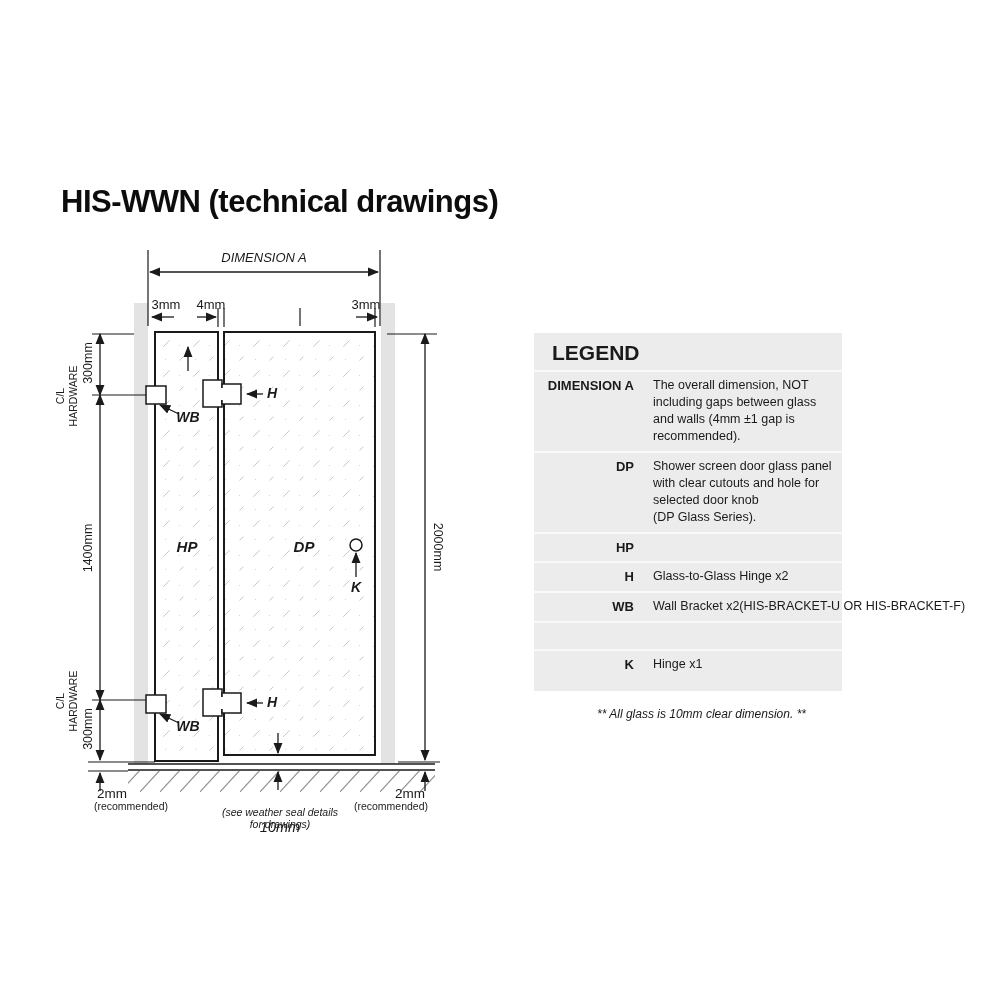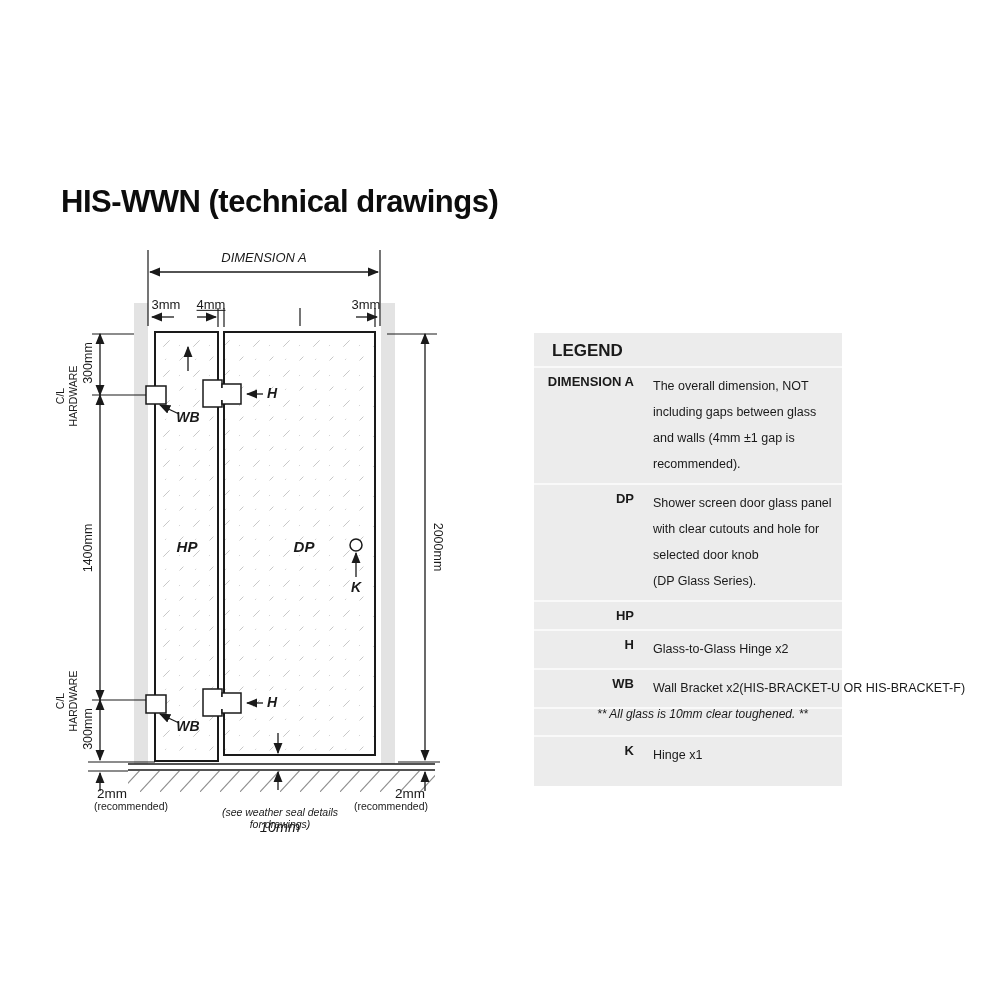--- a/index.html
+++ b/index.html
@@ -10,24 +10,24 @@
   .rotl{transform:translate(-50%,-50%) rotate(-90deg);}
   .rotr{transform:translate(-50%,-50%) rotate(90deg);}
   .ital{font-style:italic;}
   .bold{font-weight:bold;}
   .sm{font-size:10.5px;}
   .pre{white-space:pre-line;}
   .wrap{white-space:normal;width:118px;}
   #title{position:absolute;left:61px;top:184px;font-size:31px;font-weight:bold;letter-spacing:-0.5px;color:#0d0d0d;}
   
   #legend{position:absolute;left:534px;top:333px;width:308px;background:#ececec;padding-bottom:4px;}
-  #legend .hdr{font-size:17px;font-weight:bold;padding:8px 0 5px 18px;letter-spacing:0;}
+  #legend .hdr{font-size:21px;font-weight:bold;padding:8px 0 5px 18px;letter-spacing:0;}
   #legend .row{display:flex;border-top:2px solid #f9f9f9;padding:5px 0 6px 0;}
   #legend .term{width:100px;text-align:right;font-weight:bold;font-size:13px;flex:none;padding-top:1px;}
-  #legend .desc{margin-left:19px;font-size:12.5px;line-height:26px;white-space:pre;}
+  #legend .desc{margin-left:19px;font-size:12.5px;line-height:17px;white-space:pre;}
   #legend .row.empty{min-height:15px;}
   #legend .row.last{padding-bottom:14px;}
   #footnote{position:absolute;left:597px;top:707px;font-size:12px;font-style:italic;}
 </style>
 </head>
 <body>
 
 <div id="page">
 
   <div id="title">HIS-WWN (technical drawings)</div>
@@ -108,21 +108,21 @@
       <path d="M179 414 L160 405" marker-end="url(#arr)"></path>
       <path d="M179 723 L160 714" marker-end="url(#arr)"></path>
       <path d="M263 394 L247 394" marker-end="url(#arr)"></path>
       <path d="M263 703 L247 703" marker-end="url(#arr)"></path>
       <path d="M356 577 L356 553" marker-end="url(#arr)"></path>
     </g>
   </svg>
 
   <div class="lbl ital" style="left:264px;top:258px;">DIMENSION A</div>
   <div class="lbl" style="left:166px;top:305px;">3mm</div>
-  <div class="lbl" style="left:211px;top:305px;text-decoration:underline;">4mm</div>
+  <div class="lbl" style="left:211px;top:305px;">4mm</div>
   <div class="lbl" style="left:366px;top:305px;">3mm</div>
 
   <div class="lbl rotl" style="left:89px;top:363px;font-size:12.5px;">300mm</div>
   <div class="lbl rotl sm pre" style="left:67px;top:396px;line-height:13px;">C/L
 HARDWARE</div>
   <div class="lbl rotl" style="left:89px;top:548px;font-size:12.5px;">1400mm</div>
   <div class="lbl rotl sm pre" style="left:67px;top:701px;line-height:13px;">C/L
 HARDWARE</div>
   <div class="lbl rotl" style="left:89px;top:729px;font-size:12.5px;">300mm</div>
   <div class="lbl rotr" style="left:437px;top:547px;font-size:12.5px;">2000mm</div>
@@ -172,15 +172,15 @@
     <div class="row empty">
       <div class="term"></div>
       <div class="desc"></div>
     </div>
     <div class="row last">
       <div class="term">K</div>
       <div class="desc">Hinge x1</div>
     </div>
   </div>
 
-  <div id="footnote">** All glass is 10mm clear toughened. **</div>
+  <div id="footnote">** All glass is 10mm clear dimension. **</div>
 
 </div>
 
 </body></html>

